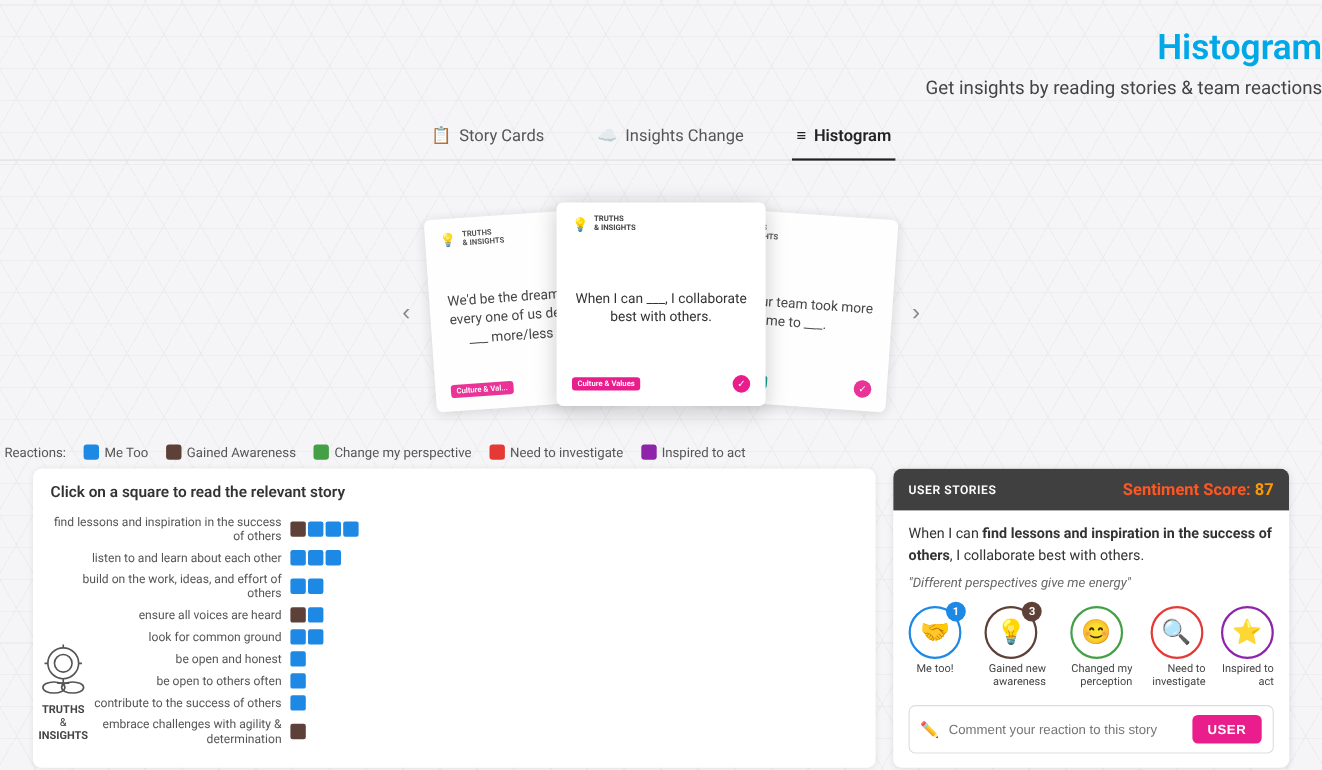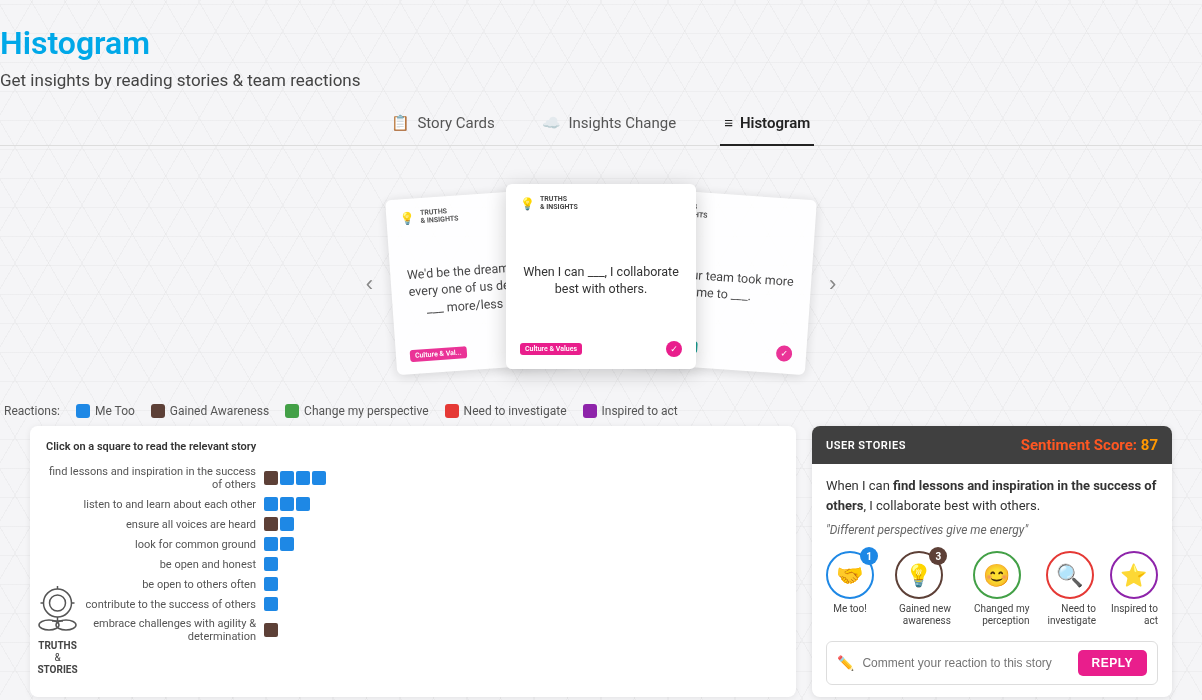--- a/index.html
+++ b/index.html
@@ -25,21 +25,21 @@
 
     .page-wrapper {
       position: relative;
       z-index: 1;
       width: 1202px;
       min-height: 700px;
     }
 
     
     .page-header {
-      text-align: left;
+      text-align: right;
       padding: 24px 0 12px;
     }
 
     .page-title {
       font-size: 32px;
       font-weight: 600;
       color: #00a8e8;
       margin-bottom: 8px;
     }
 
@@ -248,21 +248,21 @@
     
     .histogram-panel {
       flex: 1;
       background: white;
       border-radius: 8px;
       padding: 14px 16px;
       box-shadow: 0 1px 6px rgba(0,0,0,0.08);
     }
 
     .histogram-title {
-      font-size: 11px;
+      font-size: 14px;
       font-weight: 600;
       color: #333;
       margin-bottom: 12px;
     }
 
     .hist-row {
       display: flex;
       align-items: center;
       margin-bottom: 6px;
       gap: 8px;
@@ -573,20 +573,27 @@
           </div>
           <div class="hist-row">
             <div class="hist-label">listen to and learn about each other</div>
             <div class="hist-bars">
               <div class="hist-square" style="background: rgb(30, 136, 229);"></div>
               <div class="hist-square" style="background: rgb(30, 136, 229);"></div>
               <div class="hist-square" style="background: rgb(30, 136, 229);"></div>
             </div>
           </div>
           <div class="hist-row">
+            <div class="hist-label">build on the work, ideas, and effort of others</div>
+            <div class="hist-bars">
+              <div class="hist-square" style="background: rgb(30, 136, 229);"></div>
+              <div class="hist-square" style="background: rgb(30, 136, 229);"></div>
+            </div>
+          </div>
+          <div class="hist-row">
             <div class="hist-label">ensure all voices are heard</div>
             <div class="hist-bars">
               <div class="hist-square" style="background: rgb(93, 64, 55);"></div>
               <div class="hist-square" style="background: rgb(30, 136, 229);"></div>
             </div>
           </div>
           <div class="hist-row">
             <div class="hist-label">look for common ground</div>
             <div class="hist-bars">
               <div class="hist-square" style="background: rgb(30, 136, 229);"></div>
@@ -670,37 +677,37 @@
             <div class="reaction-icon-wrap">
               <div class="reaction-icon-circle" style="border-color:#8e24aa; color:#8e24aa;">⭐</div>
             </div>
             <div class="reaction-label">Inspired to act</div>
           </div>
         </div>
 
         <div class="comment-area">
           <span class="pencil-icon">✏️</span>
           <input class="comment-input" type="text" placeholder="Comment your reaction to this story" style="">
-          <button class="reply-btn">REPLY</button>
+          <button class="reply-btn">USER</button>
         </div>
       </div>
     </div>
   </div>
 
   <div class="brand-logo">
     <svg class="brand-logo-icon" viewBox="0 0 55 55" fill="none" xmlns="http://www.w3.org/2000/svg">
       <circle cx="27.5" cy="22" r="14" stroke="#555" stroke-width="1.5" fill="none"></circle>
       <circle cx="27.5" cy="22" r="8" stroke="#555" stroke-width="1.5" fill="none"></circle>
       <line x1="27.5" y1="8" x2="27.5" y2="5" stroke="#555" stroke-width="1.5"></line>
       <line x1="41.5" y1="22" x2="44.5" y2="22" stroke="#555" stroke-width="1.5"></line>
       <line x1="13.5" y1="22" x2="10.5" y2="22" stroke="#555" stroke-width="1.5"></line>
       <ellipse cx="19" cy="44" rx="10" ry="5" stroke="#555" stroke-width="1.5" fill="none"></ellipse>
       <ellipse cx="36" cy="44" rx="10" ry="5" stroke="#555" stroke-width="1.5" fill="none"></ellipse>
       <line x1="27.5" y1="36" x2="27.5" y2="40" stroke="#555" stroke-width="1.5"></line>
       <line x1="22" y1="40" x2="33" y2="40" stroke="#555" stroke-width="1.5"></line>
     </svg>
     <div class="brand-logo-text">
       <span>TRUTHS</span><br>
       <span class="and">&amp;</span><br>
-      <span>STORIES</span>
+      <span>INSIGHTS</span>
     </div>
   </div>
 </div>
 
 </body></html>

